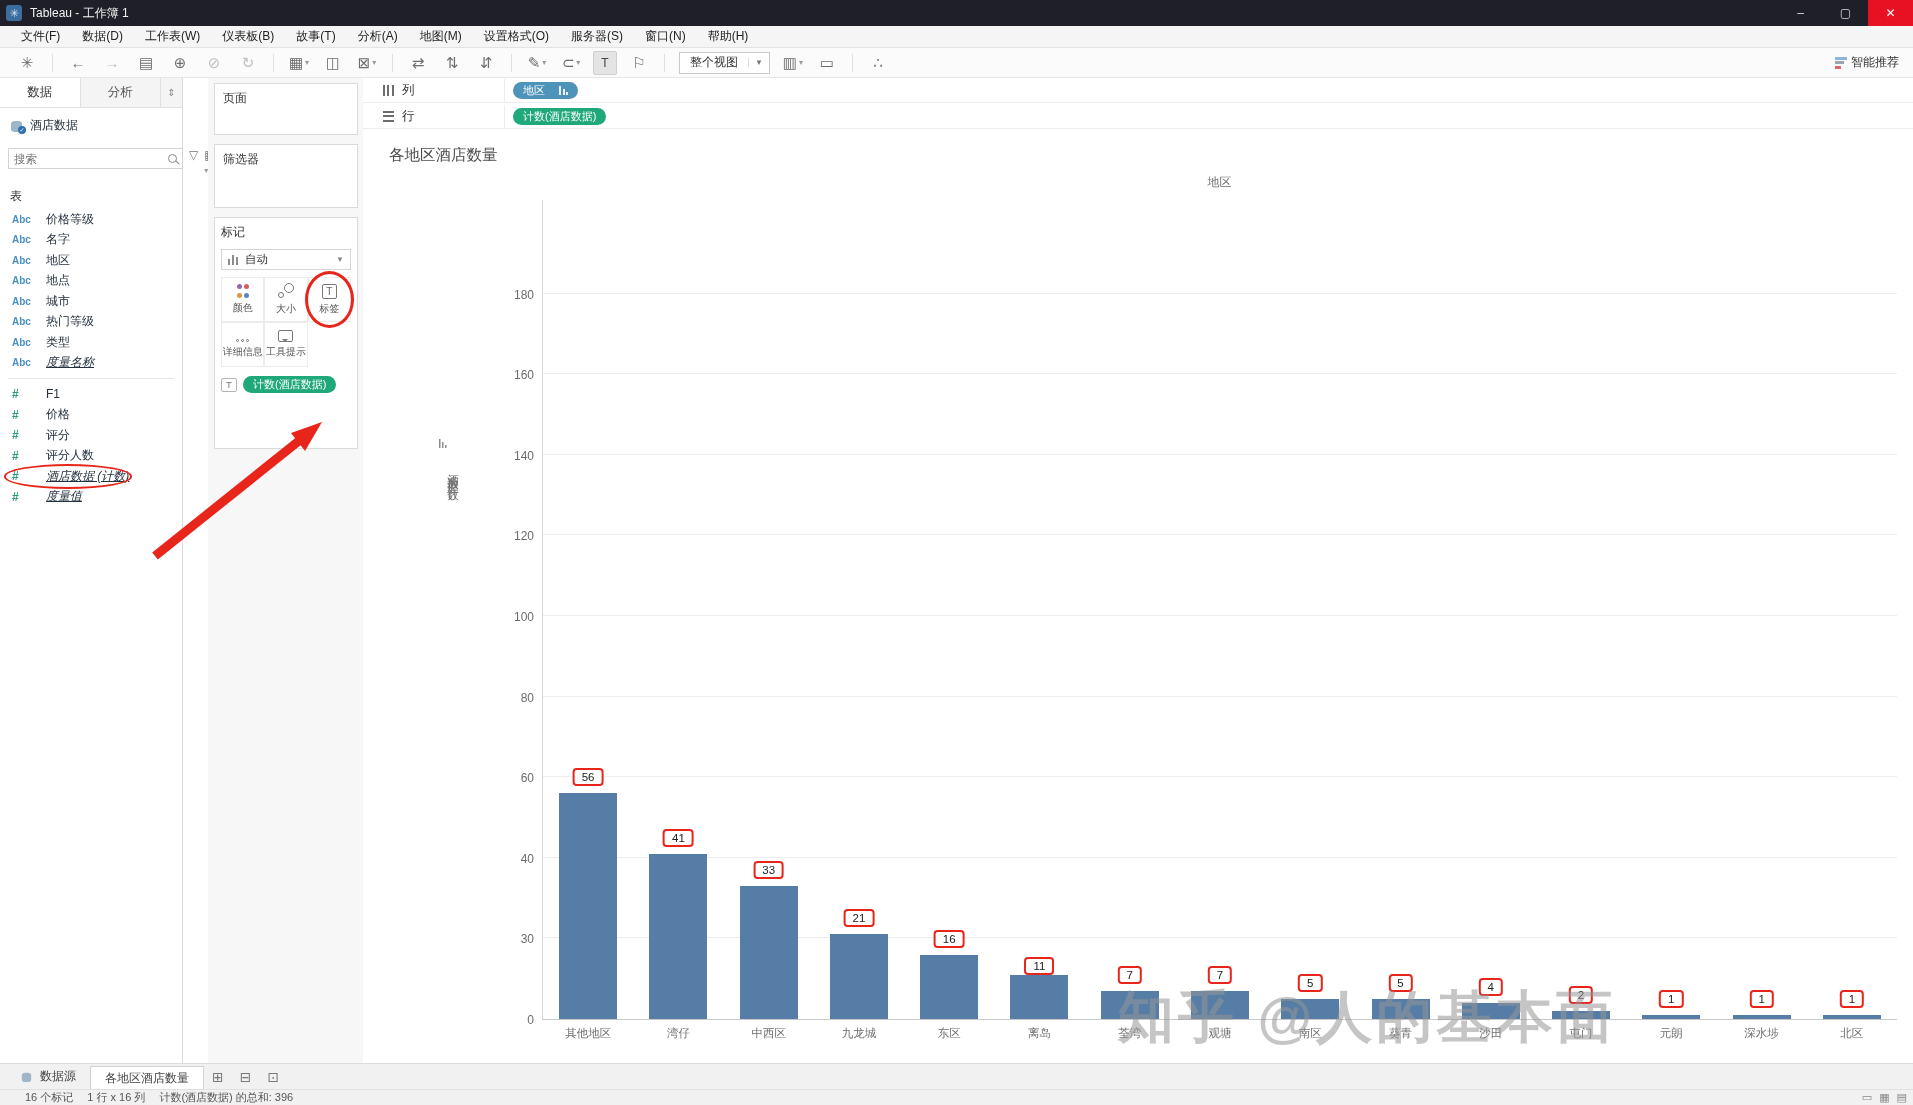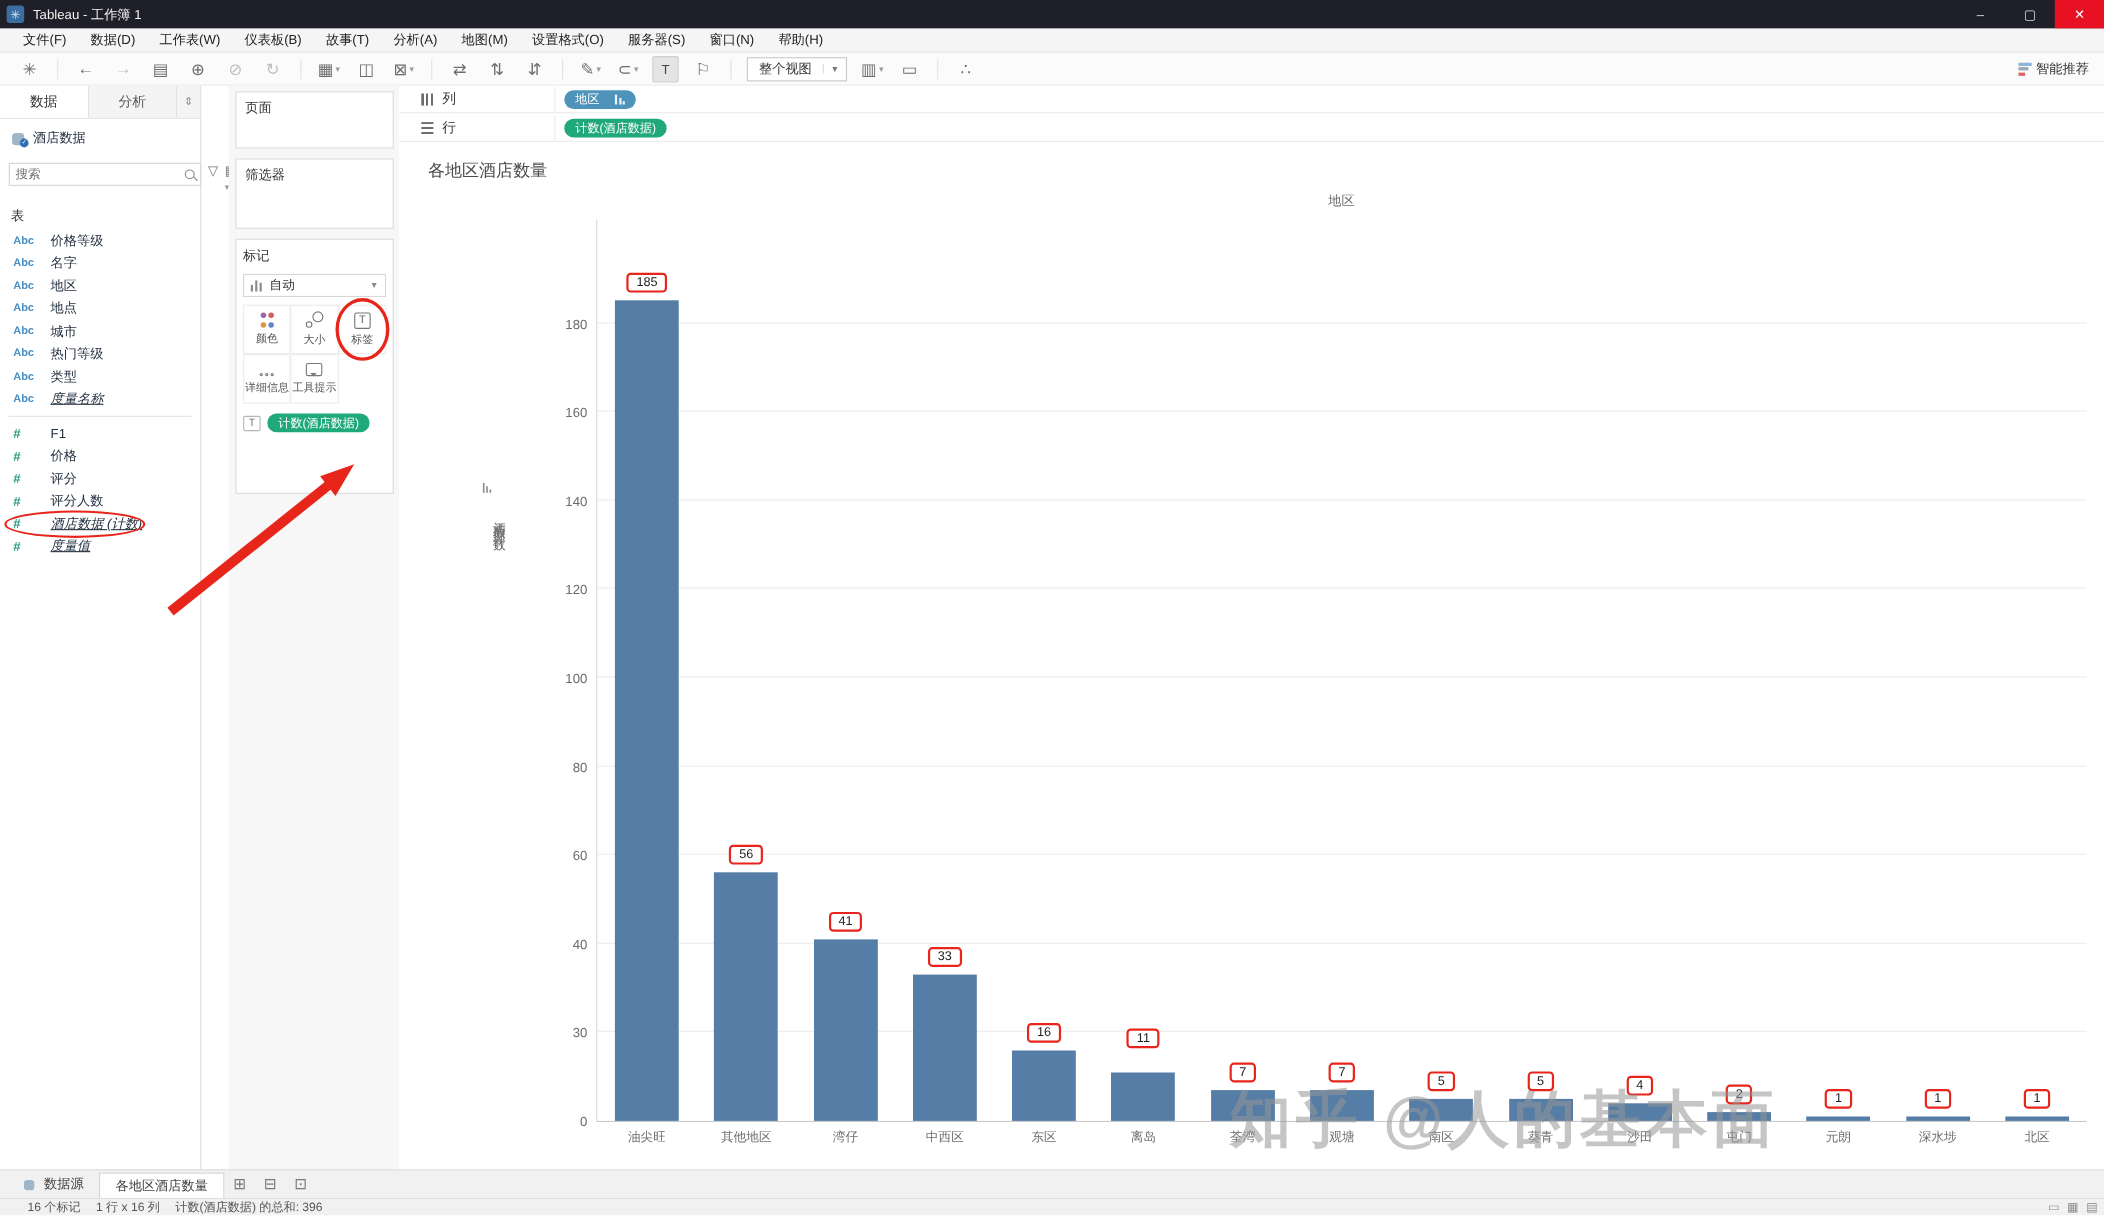--- a/index.html
+++ b/index.html
@@ -403,47 +403,47 @@
           <div class="gridline" style="bottom: 483.6px;"></div>
           <div class="ytick" style="bottom: 475.6px;">120</div>
           <div class="gridline" style="bottom: 564.2px;"></div>
           <div class="ytick" style="bottom: 556.2px;">140</div>
           <div class="gridline" style="bottom: 644.8px;"></div>
           <div class="ytick" style="bottom: 636.8px;">160</div>
           <div class="gridline" style="bottom: 725.4px;"></div>
           <div class="ytick" style="bottom: 717.4px;">180</div>
           <div class="slots">
             <div class="slot">
-              <div class="bar" style="height: 745.55px; background: rgb(86, 125, 166);"></div>
-              <div class="vlabel" style="bottom: 752.55px; border-color: rgb(232, 37, 27);">185</div>
-              <div class="xlabel">油尖旺</div>
-            </div>
-            <div class="slot">
               <div class="bar" style="height: 225.68px; background: rgb(86, 125, 166);"></div>
               <div class="vlabel" style="bottom: 232.68px; border-color: rgb(232, 37, 27);">56</div>
               <div class="xlabel">其他地区</div>
             </div>
             <div class="slot">
               <div class="bar" style="height: 165.23px; background: rgb(86, 125, 166);"></div>
               <div class="vlabel" style="bottom: 172.23px; border-color: rgb(232, 37, 27);">41</div>
               <div class="xlabel">湾仔</div>
             </div>
             <div class="slot">
               <div class="bar" style="height: 132.99px; background: rgb(86, 125, 166);"></div>
               <div class="vlabel" style="bottom: 139.99px; border-color: rgb(232, 37, 27);">33</div>
               <div class="xlabel">中西区</div>
             </div>
             <div class="slot">
+              <div class="bar" style="height: 84.63px; background: rgb(86, 125, 166);"></div>
+              <div class="vlabel" style="bottom: 91.63px; border-color: rgb(232, 37, 27);">21</div>
+              <div class="xlabel">九龙城</div>
+            </div>
+            <div class="slot">
               <div class="bar" style="height: 64.48px; background: rgb(86, 125, 166);"></div>
               <div class="vlabel" style="bottom: 71.48px; border-color: rgb(232, 37, 27);">16</div>
               <div class="xlabel">东区</div>
             </div>
             <div class="slot">
               <div class="bar" style="height: 44.33px; background: rgb(86, 125, 166);"></div>
-              <div class="vlabel" style="bottom: 66px; border-color: rgb(232, 37, 27);">11</div>
+              <div class="vlabel" style="bottom: 44px; border-color: rgb(232, 37, 27);">11</div>
               <div class="xlabel">离岛</div>
             </div>
             <div class="slot">
               <div class="bar" style="height: 28.21px; background: rgb(86, 125, 166);"></div>
               <div class="vlabel" style="bottom: 35.21px; border-color: rgb(232, 37, 27);">7</div>
               <div class="xlabel">荃湾</div>
             </div>
             <div class="slot">
               <div class="bar" style="height: 28.21px; background: rgb(86, 125, 166);"></div>
               <div class="vlabel" style="bottom: 35.21px; border-color: rgb(232, 37, 27);">7</div>

